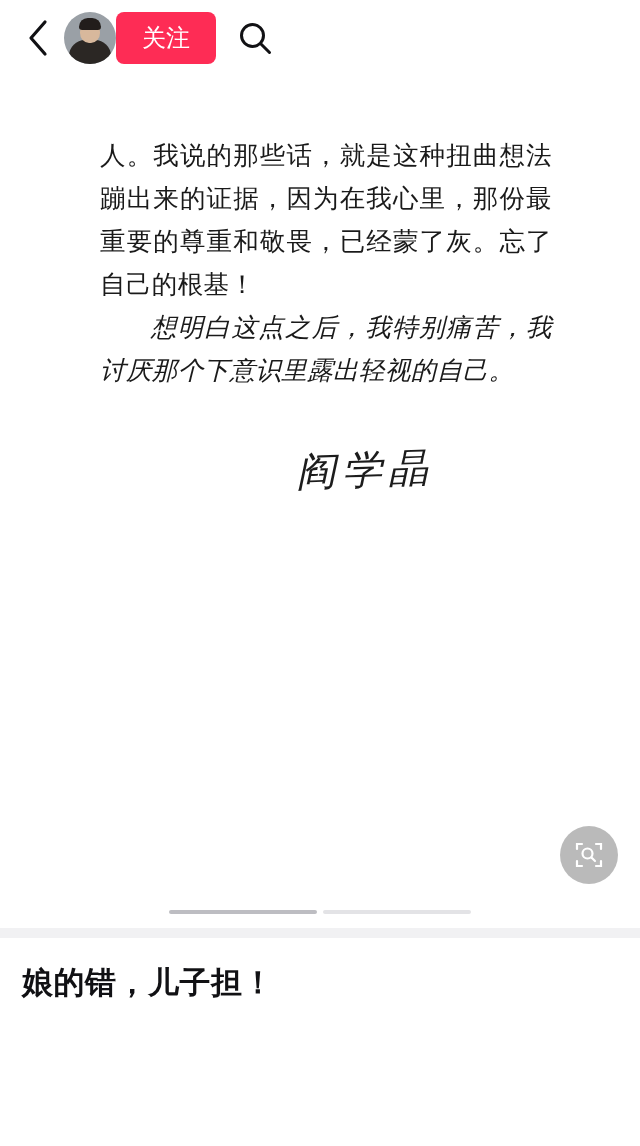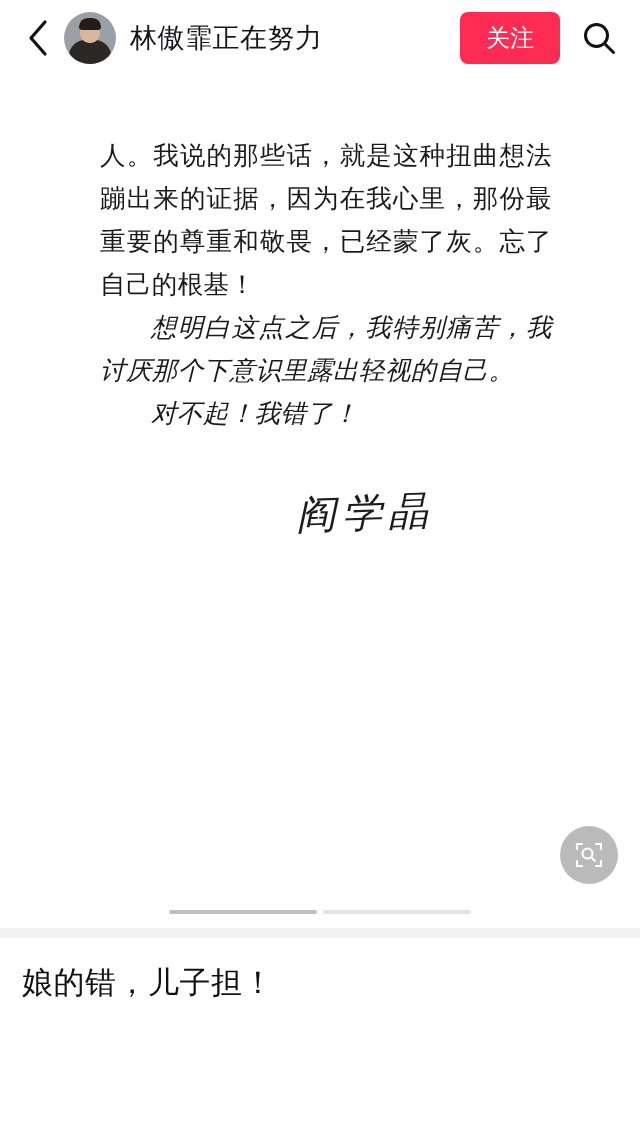--- a/index.html
+++ b/index.html
@@ -196,21 +196,21 @@
     background: #f1f1f3;
   }
 
   
   .caption {
     padding: 24px 22px 0 22px;
     box-sizing: border-box;
   }
   .caption-title {
     font-size: 31px;
-    font-weight: normal;
+    font-weight: bold;
     color: #111114;
     letter-spacing: 0.5px;
     margin-bottom: 18px;
   }
   .caption-text {
     font-size: 28px;
     color: #17171a;
     line-height: 44px;
     letter-spacing: 0.2px;
   }
@@ -227,37 +227,35 @@
       </svg>
     </div>
 
     <div class="avatar">
       <div class="bg"></div>
       <div class="body"></div>
       <div class="face"></div>
       <div class="hair"></div>
     </div>
 
-    <div class="nickname">林傲霏正在努力</div>
 
     <button class="follow-btn">关注</button>
 
     <div class="search-btn">
       <svg width="36" height="36" viewBox="0 0 36 36" fill="none">
         <circle cx="15.5" cy="15.5" r="11" stroke="#111114" stroke-width="3"></circle>
         <path d="M24 24 L32.5 32.5" stroke="#111114" stroke-width="3" stroke-linecap="round"></path>
       </svg>
     </div>
   </div>
 
   <div class="article-card">
     <div class="article-body">
       <p>人。我说的那些话，就是这种扭曲想法蹦出来的证据，因为在我心里，那份最重要的尊重和敬畏，已经蒙了灰。忘了自己的根基！</p>
       <p class="indent">想明白这点之后，我特别痛苦，我讨厌那个下意识里露出轻视的自己。</p>
-      <p class="indent">对不起！我错了！</p>
       <div class="signature">阎学晶</div>
     </div>
 
     <div class="scan-fab">
       <svg width="30" height="30" viewBox="0 0 30 30" fill="none">
         <path d="M3 9 V4 H8" stroke="#ffffff" stroke-width="2.2" stroke-linecap="round" fill="none"></path>
         <path d="M22 4 H27 V9" stroke="#ffffff" stroke-width="2.2" stroke-linecap="round" fill="none"></path>
         <path d="M27 21 V26 H22" stroke="#ffffff" stroke-width="2.2" stroke-linecap="round" fill="none"></path>
         <path d="M8 26 H3 V21" stroke="#ffffff" stroke-width="2.2" stroke-linecap="round" fill="none"></path>
         <circle cx="13.5" cy="13.5" r="5" stroke="#ffffff" stroke-width="2.2" fill="none"></circle>

